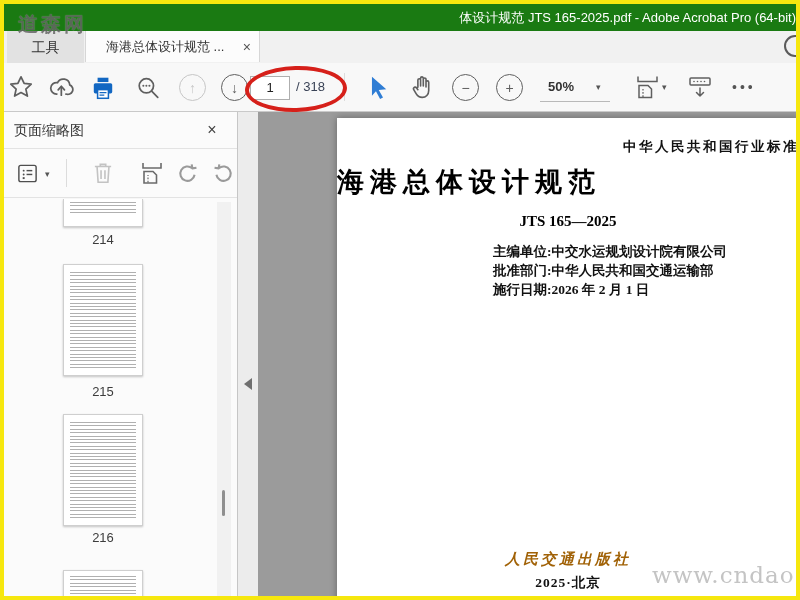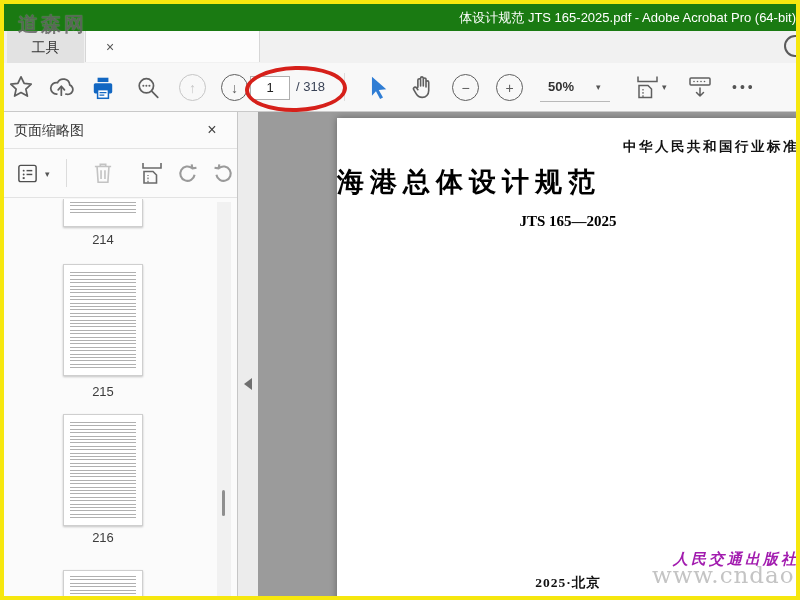--- a/index.html
+++ b/index.html
@@ -70,42 +70,43 @@
   .page{position:absolute;left:79px;top:6px;width:462px;height:700px;background:#fff;
         box-shadow:0 0 7px rgba(0,0,0,.35);}
   .pg-kicker{position:absolute;left:0;top:20px;width:100%;text-align:right;font-size:13.5px;
              font-weight:bold;letter-spacing:2.5px;color:#111;font-family:"Liberation Serif",serif;}
   .pg-title{position:absolute;left:0;top:46px;width:100%;text-align:left;font-size:27px;
             font-weight:bold;letter-spacing:6px;color:#000;}
   .pg-code{position:absolute;left:0;top:95px;width:100%;text-align:center;font-size:15px;
            font-weight:bold;color:#000;font-family:"Liberation Serif",serif;}
   .pg-info{position:absolute;left:156px;top:124px;font-size:13.5px;font-weight:bold;line-height:19px;
            color:#111;font-family:"Liberation Serif",serif;}
-  .pg-pub{position:absolute;left:0;top:432px;width:100%;text-align:right;font-size:15px;
-          font-style:italic;font-weight:bold;letter-spacing:3px;color:#a21caf;
+  .pg-pub{position:absolute;left:0;top:432px;width:100%;text-align:center;font-size:15px;
+          font-style:italic;font-weight:bold;letter-spacing:3px;color:#a16207;
           font-family:"Liberation Serif",serif;}
   .pg-ed{position:absolute;left:0;top:456px;width:100%;text-align:center;font-size:13.5px;
          font-weight:bold;letter-spacing:1px;color:#111;font-family:"Liberation Serif",serif;}
   .wm-bottom{position:absolute;left:394px;top:450px;font-size:23px;letter-spacing:1px;
              color:#c4c4c4;font-family:"DejaVu Serif",serif;z-index:20;}
   svg{display:block;}
 </style>
 </head>
 <body>
 
 <div id="app">
 
   <div class="titlebar">
     <span>体设计规范 JTS 165-2025.pdf - Adobe Acrobat Pro (64-bit)</span>
   </div>
   <div class="wm-top">道森网</div>
 
   <div class="tabbar">
     <div class="tab-tools">工具</div>
     <div class="tab-doc">
+      <span class="lbl">海港总体设计规范 ...</span>
       <span class="tab-close">×</span>
     </div>
     <div class="account"></div>
   </div>
 
   <div class="toolbar">
     <div class="tb" style="left:4px;top:11px;">
       <svg width="26" height="26" viewBox="0 0 24 24">
           <path d="M12 2.6l2.9 6.1 6.5.7-4.9 4.5 1.4 6.5-5.9-3.3-5.9 3.3 1.4-6.5-4.9-4.5 6.5-.7z" fill="none" stroke="#5f5f5f" stroke-width="1.6" stroke-linejoin="round"></path>
         </svg>
@@ -252,20 +253,25 @@
 
     <div class="strip">
       <div class="collapse"></div>
     </div>
 
     <div class="docarea">
       <div class="page">
         <div class="pg-kicker">中华人民共和国行业标准</div>
         <div class="pg-title">海港总体设计规范</div>
         <div class="pg-code">JTS 165—2025</div>
+        <div class="pg-info">
+          <div>主编单位:中交水运规划设计院有限公司</div>
+          <div>批准部门:中华人民共和国交通运输部</div>
+          <div>施行日期:2026 年 2 月 1 日</div>
+        </div>
         <div class="pg-pub">人民交通出版社</div>
         <div class="pg-ed">2025·北京</div>
       </div>
       <div class="wm-bottom">www.cndao.com</div>
     </div>
 
   </div>
 </div>
 
 </body></html>

